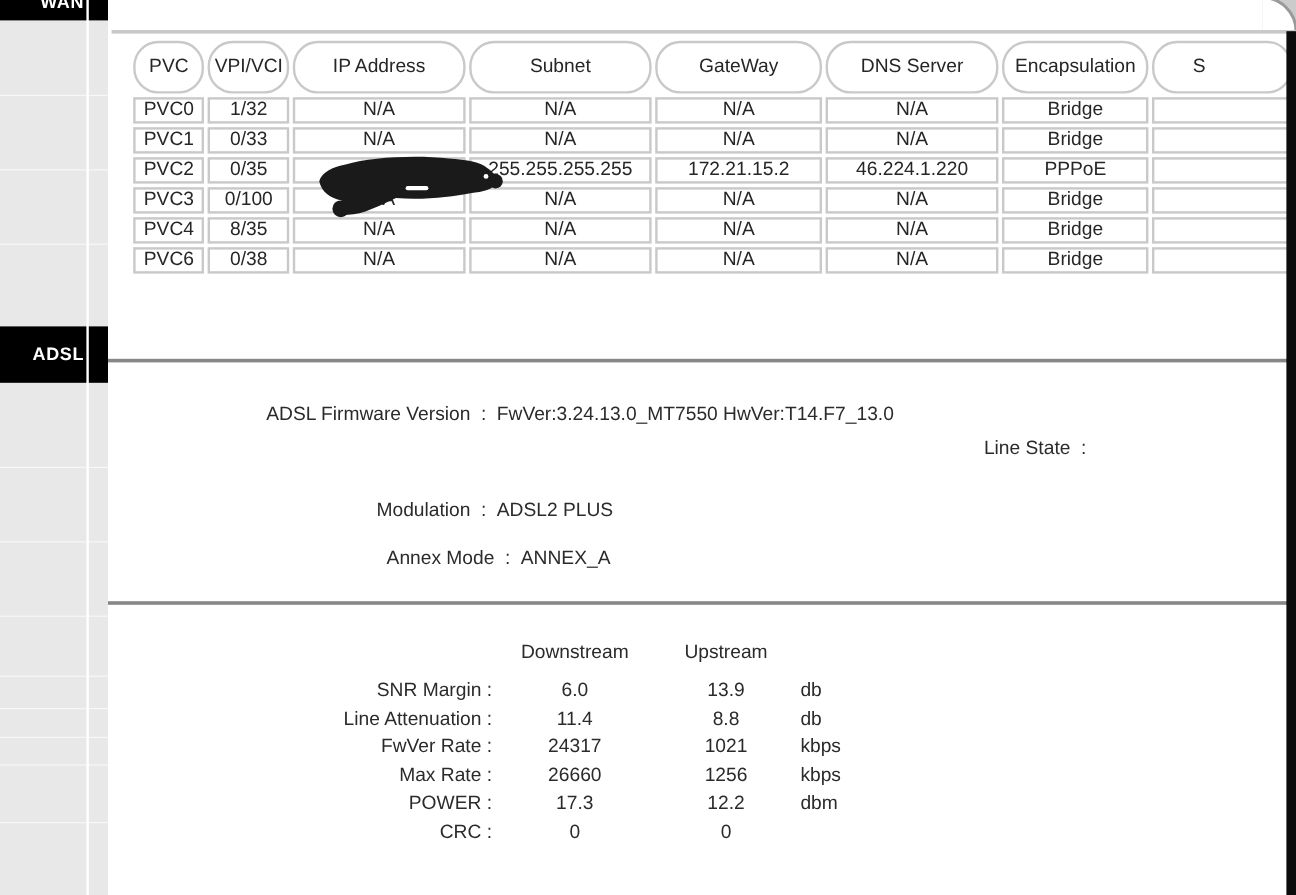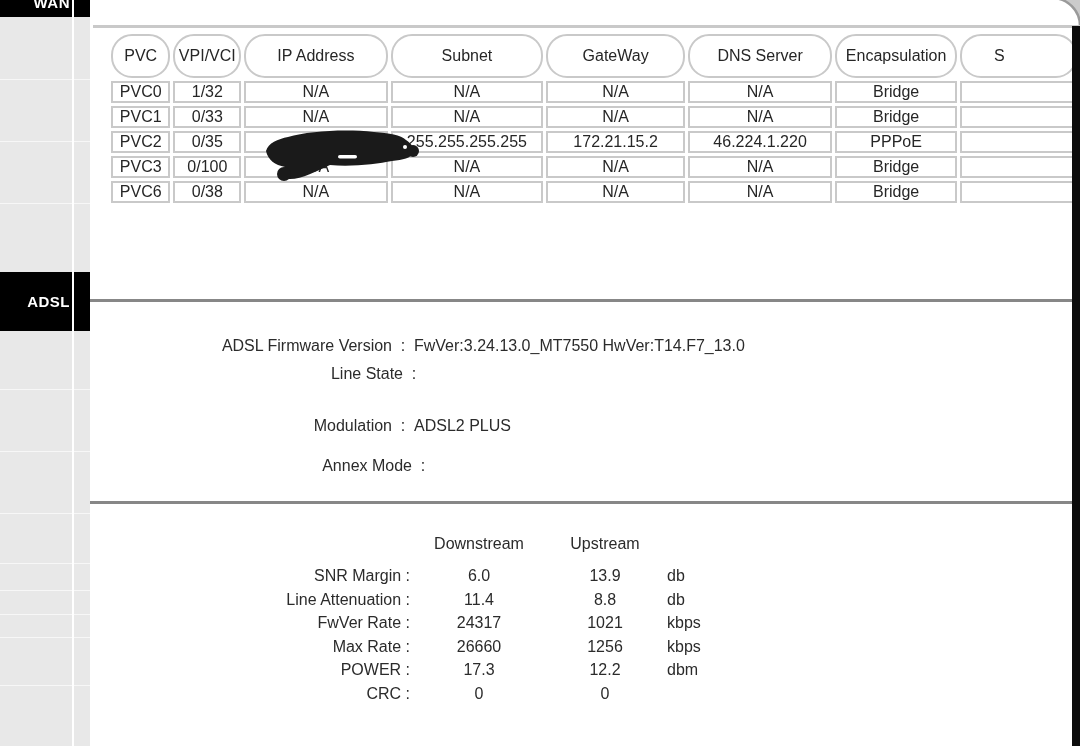--- a/index.html
+++ b/index.html
@@ -11,21 +11,21 @@
   .sidebar { position:absolute; left:0; top:0; width:90px; height:746px; background:#e8e8e8; }
   .sb-line { position:absolute; left:0; width:90px; height:1px; background:rgba(255,255,255,0.65); }
   .sidebar-gutter { position:absolute; left:72px; top:0; width:2px; height:746px; background:#ffffff; z-index:5; }
 
   
   .section-tab { position:absolute; left:0; width:90px; background:#000; color:#fff;
                  font-weight:bold; font-size:15px; letter-spacing:0.5px;
                  display:flex; align-items:center; justify-content:flex-end;
                  padding-right:20px; z-index:4; }
   .tab-wan  { top:-13px; height:30px; }
-  .tab-adsl { top:272px; height:59px; }
+  .tab-adsl { top:272px; height:47px; }
 
   
   .rule { position:absolute; right:0; z-index:2; }
   .rule-top { left:93px; top:25px; height:3px; background:#c9c9c9; }
   .rule-1   { left:90px; top:299px; height:3px; background:#878787; }
   .rule-2   { left:90px; top:501px; height:3px; background:#878787; }
 
   
   .wan-table-wrap { position:absolute; left:108px; top:31px; z-index:1; }
   table.wan { border-collapse:separate; border-spacing:3px; table-layout:fixed; }
@@ -34,21 +34,21 @@
       overflow:hidden; white-space:nowrap; }
   table.wan th { height:44px; font-weight:normal;border-radius:21px; }
   table.wan td { height:22px; }
   table.wan th.cut { text-align:left; padding-left:32px; }
 
   
   .scribble { position:absolute; left:253px; top:126px; width:170px; height:62px; z-index:6; }
 
   
   .adsl-info { position:absolute; left:0; top:337px; width:1080px; z-index:1; }
-  .info-row { position:absolute; left:0; width:903px; height:20px; display:flex; font-size:16px; }
+  .info-row { position:absolute; left:0; width:903px; height:20px; display:flex; font-size:16px;justify-content:flex-end; }
   .info-label { width:392px; text-align:right; }
   .info-colon { width:22px; text-align:center; }
   .info-value { flex:1; text-align:left; }
 
   
   .stats { position:absolute; left:0; top:0; width:1080px; z-index:1; font-size:16px; }
   .stats-abs { position:absolute; height:20px; }
   .col-down-h { left:419px; top:535px; width:120px; text-align:center; }
   .col-up-h   { left:545px; top:535px; width:120px; text-align:center; }
   .st-label { left:120px; width:290px; text-align:right; }
@@ -156,20 +156,30 @@
             <td>PVC3</td>
             <td>0/100</td>
             <td>N/A</td>
             <td>N/A</td>
             <td>N/A</td>
             <td>N/A</td>
             <td>Bridge</td>
             <td></td>
           </tr>
           <tr>
+            <td>PVC4</td>
+            <td>8/35</td>
+            <td>N/A</td>
+            <td>N/A</td>
+            <td>N/A</td>
+            <td>N/A</td>
+            <td>Bridge</td>
+            <td></td>
+          </tr>
+          <tr>
             <td>PVC6</td>
             <td>0/38</td>
             <td>N/A</td>
             <td>N/A</td>
             <td>N/A</td>
             <td>N/A</td>
             <td>Bridge</td>
             <td></td>
           </tr>
         </tbody>
@@ -197,20 +207,21 @@
         <div class="info-colon">:</div>
       </div>
       <div class="info-row" style="top: 80px;">
         <div class="info-label">Modulation</div>
         <div class="info-colon">:</div>
         <div class="info-value">ADSL2 PLUS</div>
       </div>
       <div class="info-row" style="top: 120px; padding-left: 20px;">
         <div class="info-label">Annex Mode</div>
         <div class="info-colon">:</div>
+        <div class="info-value">ANNEX_A</div>
       </div>
     </div>
 
   <div class="stats">
     <div class="stats-abs col-down-h">Downstream</div>
     <div class="stats-abs col-up-h">Upstream</div>
     <div id="stats-rows">
         <div class="stats-abs st-label" style="top: 567px;">SNR Margin :</div>
         <div class="stats-abs st-down" style="top: 567px;">6.0</div>
         <div class="stats-abs st-up" style="top: 567px;">13.9</div>

